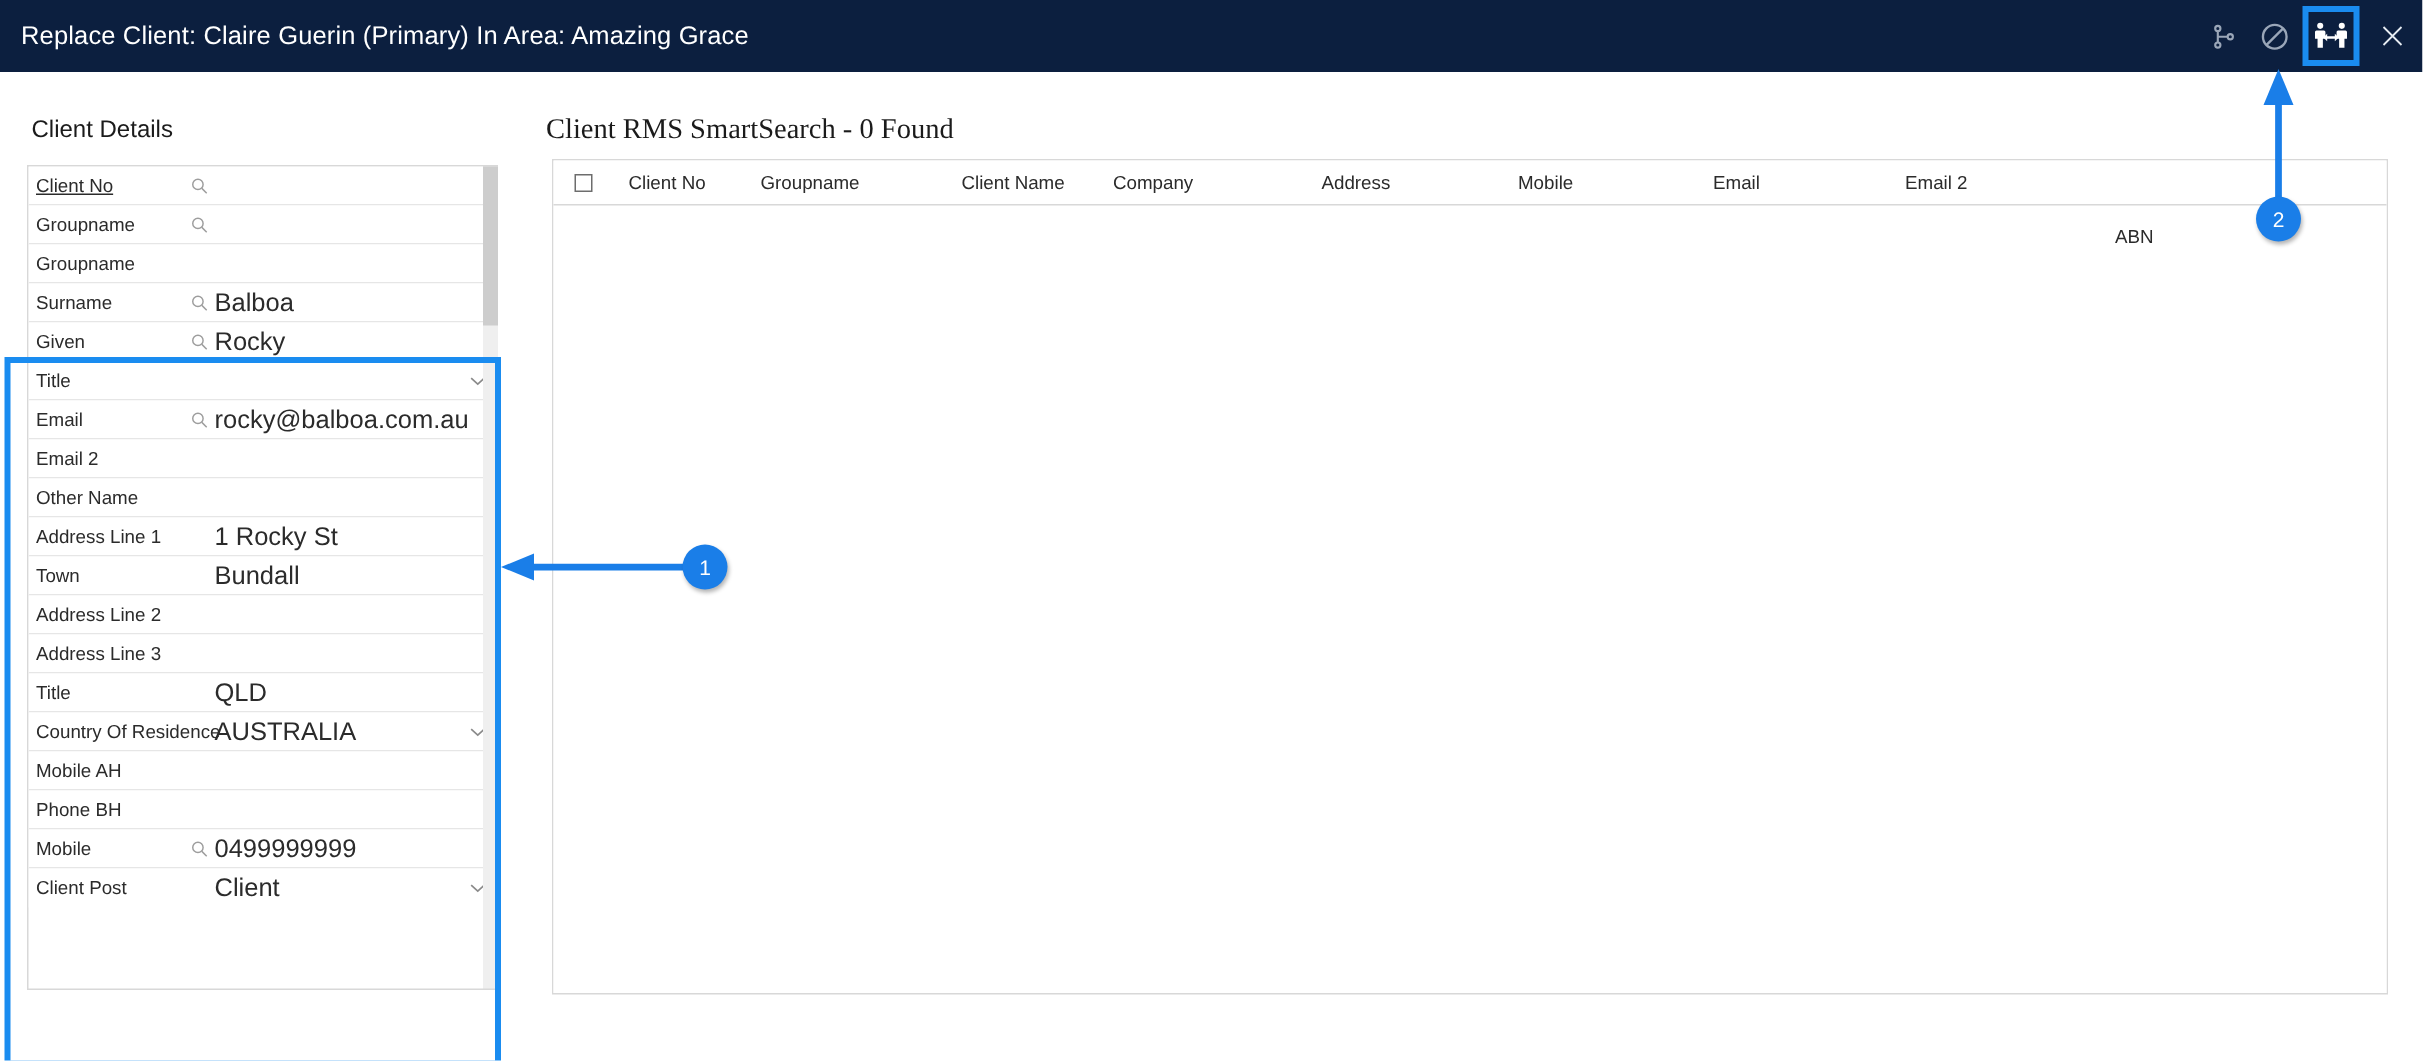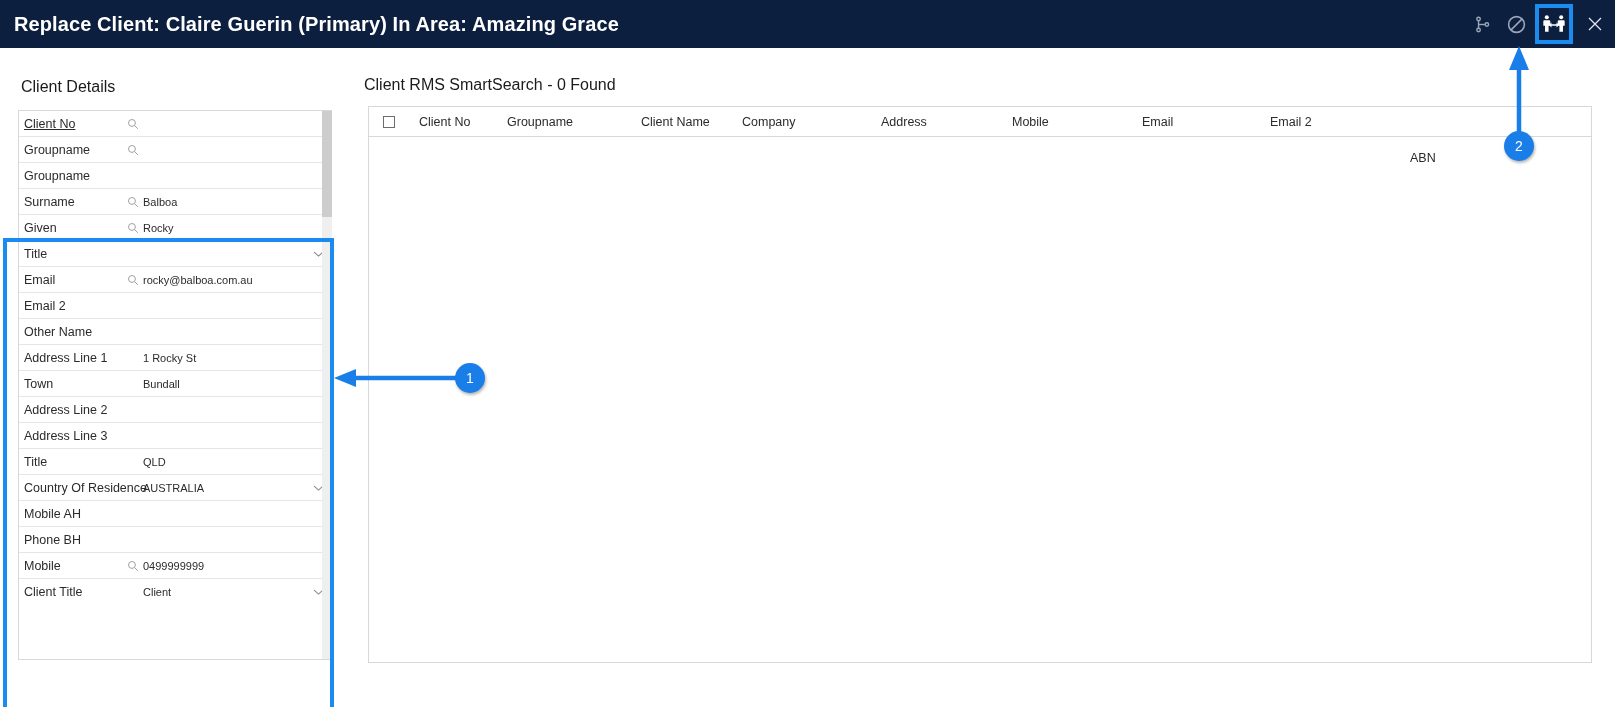--- a/index.html
+++ b/index.html
@@ -10,21 +10,21 @@
     overflow: hidden;
   }
   #app { position: relative; width: 1615px; height: 707px; background: #ffffff; }
 
   
   .titlebar {
     position: absolute; left: 0; top: 0; width: 1615px; height: 48px;
     background: #0c1f3f; display: flex; align-items: center;
   }
   .titlebar-title {
-    color: #ffffff; font-size: 20px; font-weight: bold;
+    color: #ffffff; font-size: 17px; font-weight: normal;
     margin-left: 14px; letter-spacing: 0.1px; white-space: nowrap;
   }
   .titlebar-actions {
     position: absolute; right: 0; top: 0; height: 48px;
     display: flex; align-items: center;
   }
   .tb-icon {
     width: 34px; height: 48px; display: flex; align-items: center; justify-content: center;
     color: #9aa6b8;
   }
@@ -60,21 +60,21 @@
     font-size: 12.5px; color: #2b2b2b; white-space: nowrap;
   }
   .fld-label.link { text-decoration: underline; }
   .fld-search {
     position: absolute; left: 108px; top: 50%; transform: translateY(-50%);
     width: 12px; height: 12px; color: #9d9d9d;
   }
   .fld-search svg { display: block; }
   .fld-value {
     position: absolute; left: 124px; top: 50%; transform: translateY(-50%);
-    font-size: 11px; color: #2b2b2b; white-space: nowrap;
+    font-size: 17px; color: #2b2b2b; white-space: nowrap;
   }
   .fld-chevron {
     position: absolute; right: 8px; top: 50%; transform: translateY(-50%);
     width: 11px; height: 7px; color: #8a8a8a;
   }
   .fld-chevron svg { display: block; }
 
   .form-scrollbar {
     position: absolute; left: 322px; top: 62px; width: 10px; height: 550px;
     background: #efefef; border-top: 1px solid #d8d8d8; border-bottom: 1px solid #d8d8d8;
@@ -87,21 +87,21 @@
   
   .hl-box {
     position: absolute; left: 3px; top: 190px; width: 331px; height: 473px;
     border: 4px solid #1a8cf0; pointer-events: none;
   }
 
   
   .right-pane { position: absolute; left: 350px; top: 48px; width: 1265px; height: 659px; }
   .right-heading {
     position: absolute; left: 14px; top: 28px;
-    font-size: 16px; color: #1b1b1b; white-space: nowrap;
+    font-size: 19px; color: #1b1b1b; white-space: nowrap; font-family: Liberation Serif, serif;
   }
   .grid {
     position: absolute; left: 18px; top: 58px;
     width: 1224px; height: 557px;
     border: 1px solid #d8d8d8; background: #ffffff;
   }
   .grid-header {
     position: relative; height: 30px; width: 100%;
     border-bottom: 1px solid #d8d8d8; background: #ffffff;
   }
@@ -288,21 +288,21 @@
           <div class="fld-label">Mobile</div>
           <span class="fld-search">
             <svg width="12" height="12" viewBox="0 0 16 16" fill="none" stroke="currentColor" stroke-width="1.3">
               <circle cx="6.6" cy="6.6" r="4.6"></circle>
               <path d="M10.1 10.1 L14.4 14.4"></path>
             </svg>
           </span>
           <div class="fld-value">0499999999</div>
         </div>
         <div class="form-row">
-          <div class="fld-label">Client Title</div>
+          <div class="fld-label">Client Post</div>
           <div class="fld-value">Client</div>
           <span class="fld-chevron">
             <svg width="11" height="7" viewBox="0 0 12 8" fill="none" stroke="currentColor" stroke-width="1.3">
               <path d="M1 1.8 L6 6.4 L11 1.8"></path>
             </svg>
           </span>
         </div>
       </div>
 
     <div class="form-scrollbar">

